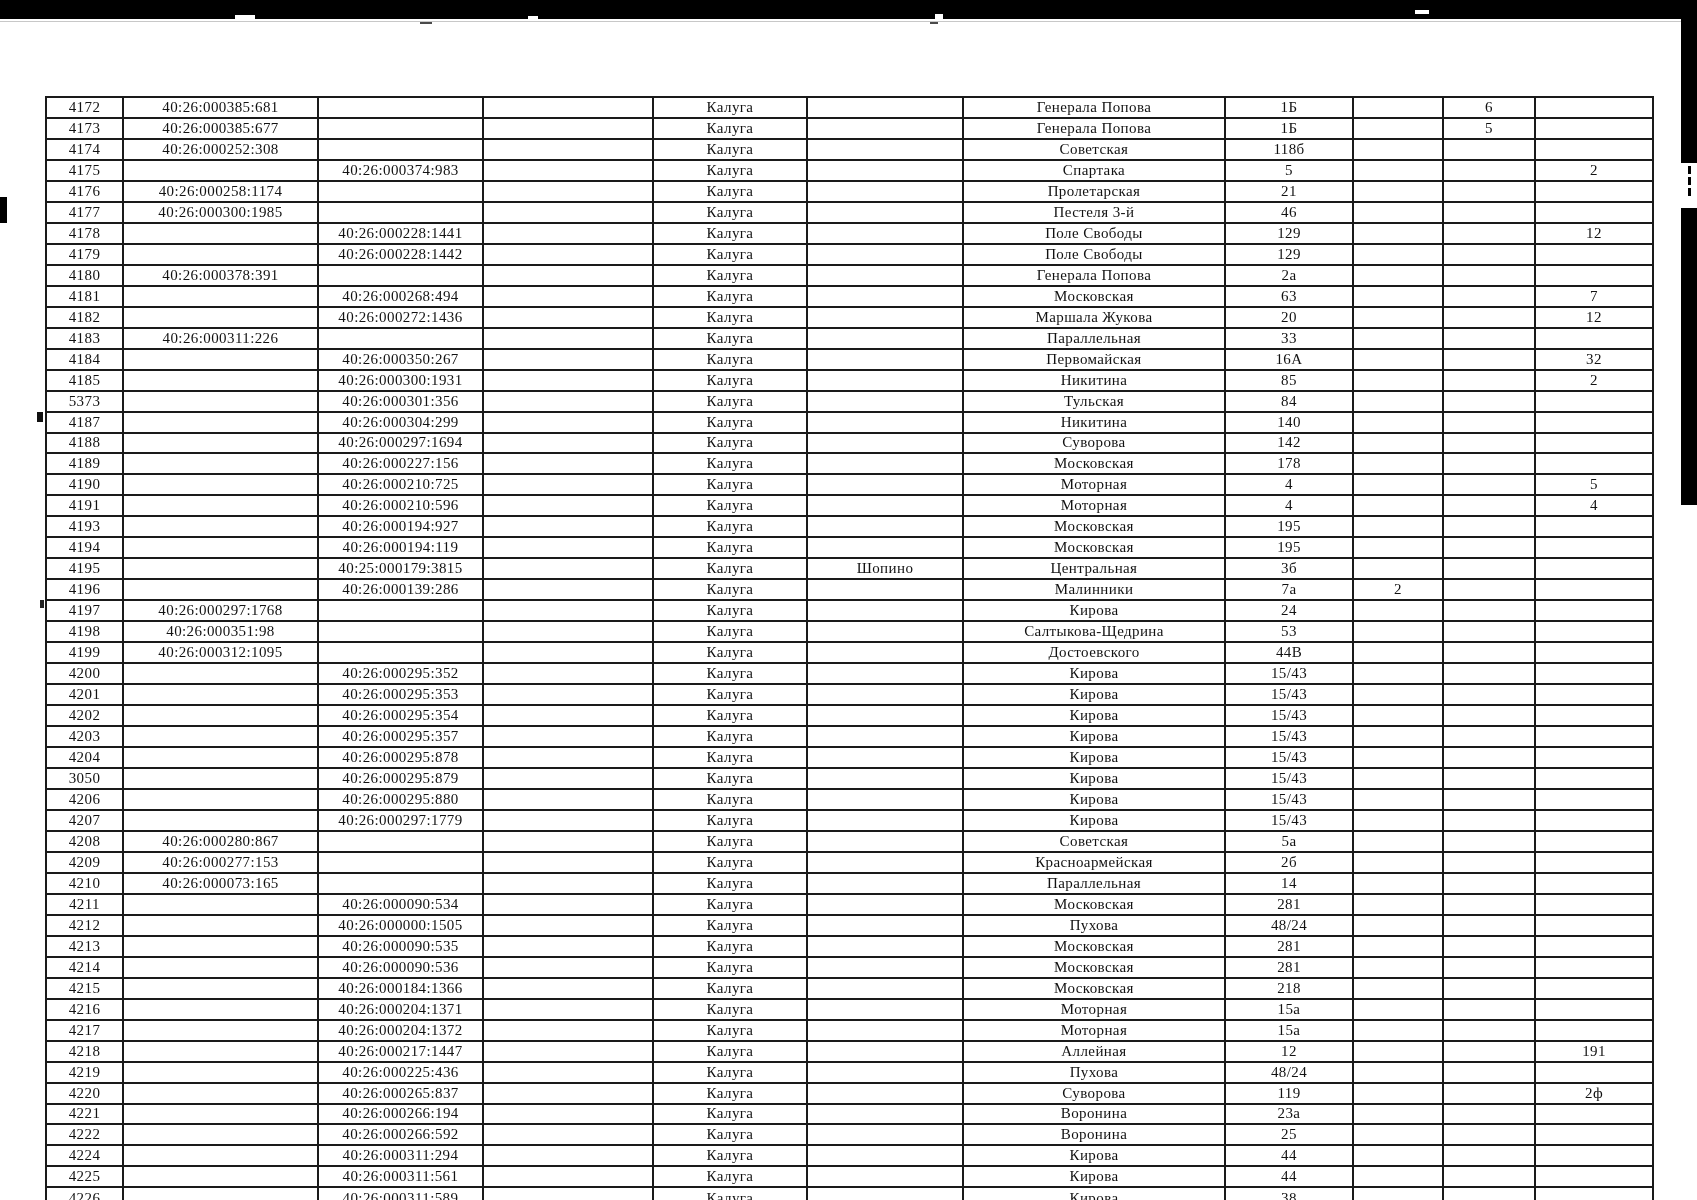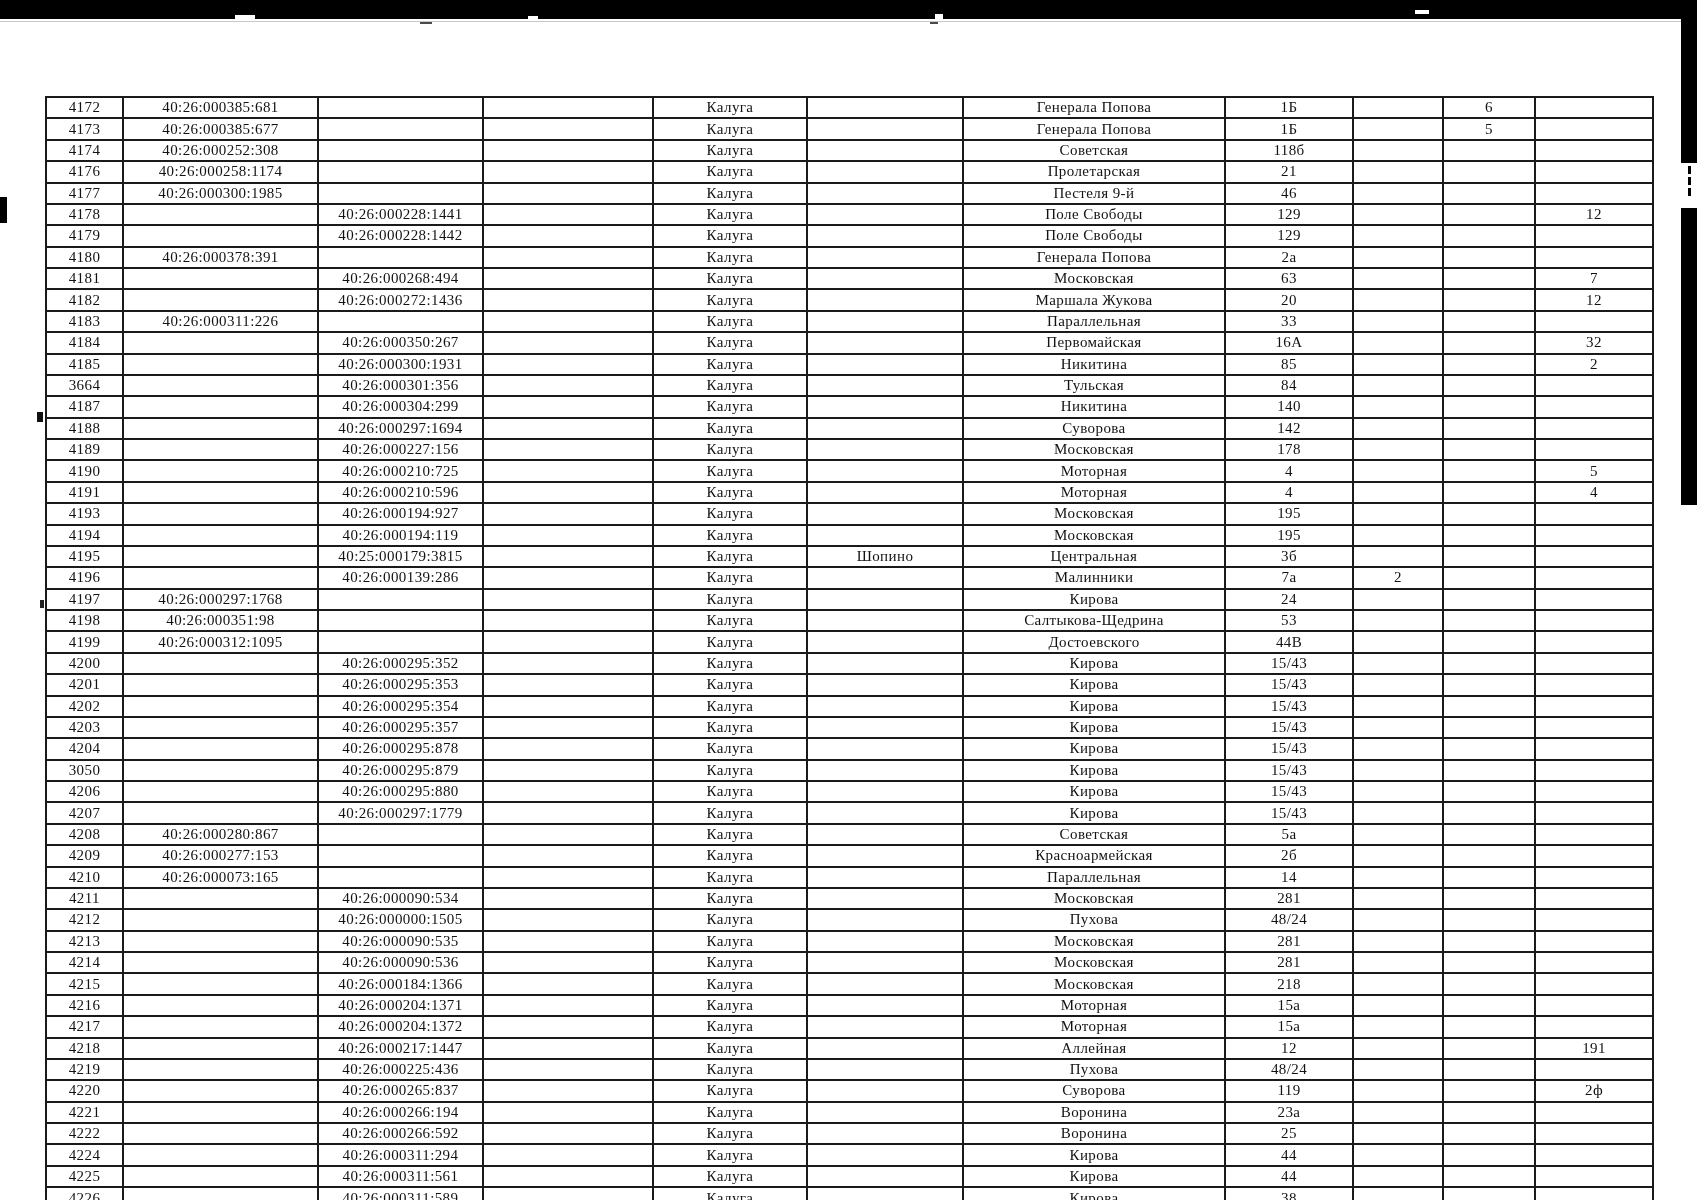--- a/index.html
+++ b/index.html
@@ -105,40 +105,53 @@
         <td></td>
         <td>Калуга</td>
         <td></td>
         <td>Советская</td>
         <td>118б</td>
         <td></td>
         <td></td>
         <td></td>
       </tr>
       <tr>
+        <td>4175</td>
+        <td></td>
+        <td>40:26:000374:983</td>
+        <td></td>
+        <td>Калуга</td>
+        <td></td>
+        <td>Спартака</td>
+        <td>5</td>
+        <td></td>
+        <td></td>
+        <td>2</td>
+      </tr>
+      <tr>
         <td>4176</td>
         <td>40:26:000258:1174</td>
         <td></td>
         <td></td>
         <td>Калуга</td>
         <td></td>
         <td>Пролетарская</td>
         <td>21</td>
         <td></td>
         <td></td>
         <td></td>
       </tr>
       <tr>
         <td>4177</td>
         <td>40:26:000300:1985</td>
         <td></td>
         <td></td>
         <td>Калуга</td>
         <td></td>
-        <td>Пестеля 9-й</td>
+        <td>Пестеля 3-й</td>
         <td>46</td>
         <td></td>
         <td></td>
         <td></td>
       </tr>
       <tr>
         <td>4178</td>
         <td></td>
         <td>40:26:000228:1441</td>
         <td></td>
@@ -235,21 +248,21 @@
         <td></td>
         <td>Калуга</td>
         <td></td>
         <td>Никитина</td>
         <td>85</td>
         <td></td>
         <td></td>
         <td>2</td>
       </tr>
       <tr>
-        <td>3664</td>
+        <td>5373</td>
         <td></td>
         <td>40:26:000301:356</td>
         <td></td>
         <td>Калуга</td>
         <td></td>
         <td>Тульская</td>
         <td>84</td>
         <td></td>
         <td></td>
         <td></td>

